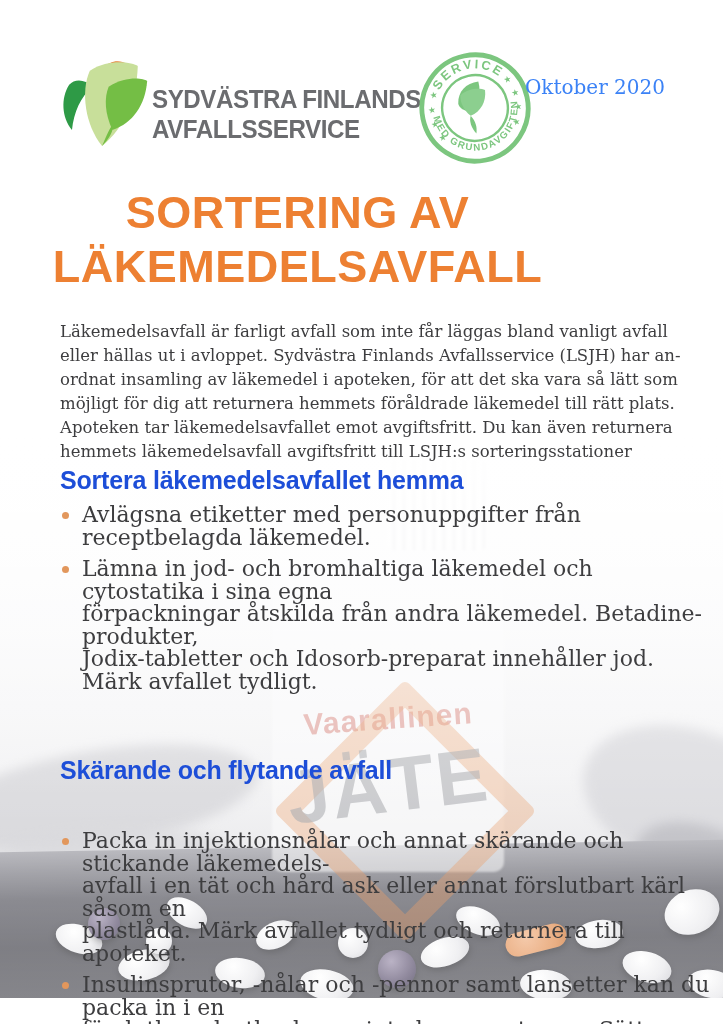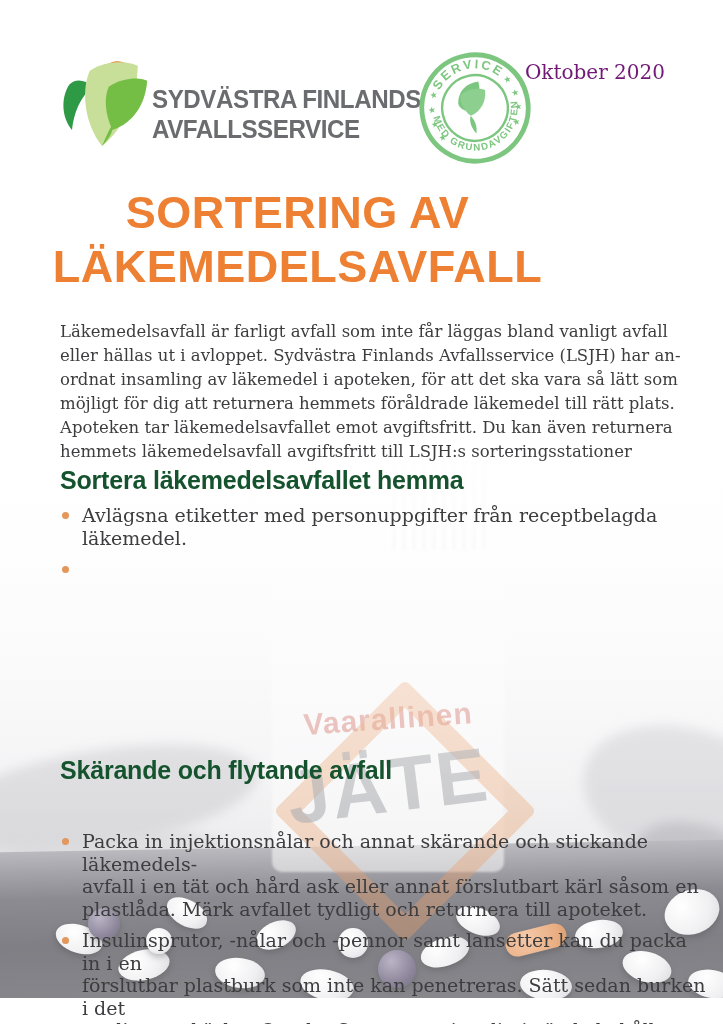--- a/index.html
+++ b/index.html
@@ -12,48 +12,48 @@
   .logo-mark{position:absolute;left:56px;top:54px;width:94px;height:102px;}
   .logo-text{
     position:absolute;left:152px;top:84px;
     font-family:"Liberation Sans",sans-serif;font-weight:700;
     font-size:26px;line-height:30px;color:#6b6c6f;
     letter-spacing:-0.5px;transform:scaleX(0.93);transform-origin:left top;
     white-space:pre-line;
   }
   .badge{position:absolute;left:417px;top:50px;width:116px;height:116px;transform:rotate(-12deg);}
   .date{
-    position:absolute;right:58px;top:60px;
-    font-size:20px;color:#701a75;
+    position:absolute;right:58px;top:75px;
+    font-size:20px;color:#3b82f6;
   }
   
   .title{
     position:absolute;left:0;top:186px;width:595px;text-align:center;
     font-family:"Liberation Sans",sans-serif;font-weight:700;
     font-size:45px;line-height:54px;color:#ed8032;letter-spacing:0.5px;
     white-space:pre-line;
   }
   
   .intro{
     position:absolute;left:60px;top:320px;width:648px;
     font-size:16.5px;line-height:24px;white-space:pre-line;
   }
   .sec-head{
     position:absolute;left:60px;width:640px;
     font-family:"Liberation Sans",sans-serif;font-weight:700;
-    font-size:25px;color:#14532d;letter-spacing:-0.2px;
+    font-size:25px;color:#1d4ed8;letter-spacing:-0.2px;
   }
   .sec-head.h1{top:466px;}
   .sec-head.h2{top:756px;}
   .blist{position:absolute;left:60px;width:650px;margin:0;padding:0;list-style:none;}
   .blist.l1{top:504px;}
   .blist.l2{top:830px;}
   .blist li{
     position:relative;margin:0 0 9px 0;padding:0 0 0 22px;
-    font-size:19px;line-height:22.5px;white-space:pre-line;
+    font-size:22px;line-height:22.5px;white-space:pre-line;
   }
   .blist li .dot{
     position:absolute;left:2px;top:8px;width:7px;height:7px;border-radius:50%;
     background:#e2975c;
   }
   
   .photo{position:absolute;left:0;top:430px;width:723px;height:568px;overflow:hidden;z-index:0;}
   .photo .base{position:absolute;inset:0;background:linear-gradient(180deg,#ffffff 0%,#f7f7f8 35%,#ededef 60%,#e2e2e5 75%);}
   .blob{position:absolute;border-radius:50%;filter:blur(6px);}
   .table-band{
@@ -194,21 +194,23 @@
     <div class="intro">Läkemedelsavfall är farligt avfall som inte får läggas bland vanligt avfall
 eller hällas ut i avloppet. Sydvästra Finlands Avfallsservice (LSJH) har an-
 ordnat insamling av läkemedel i apoteken, för att det ska vara så lätt som
 möjligt för dig att returnera hemmets föråldrade läkemedel till rätt plats.
 Apoteken tar läkemedelsavfallet emot avgiftsfritt. Du kan även returnera
 hemmets läkemedelsavfall avgiftsfritt till LSJH:s sorteringsstationer</div>
 
     <div class="sec-head h1">Sortera läkemedelsavfallet hemma</div>
     <ul class="blist l1">
       <li><span class="dot"></span><span>Avlägsna etiketter med personuppgifter från receptbelagda läkemedel.</span></li>
-      <li><span class="dot"></span></li>
+      <li><span class="dot"></span><span>Lämna in jod- och bromhaltiga läkemedel och cytostatika i sina egna
+förpackningar åtskilda från andra läkemedel. Betadine-produkter,
+Jodix-tabletter och Idosorb-preparat innehåller jod. Märk avfallet tydligt.</span></li>
     </ul>
 
     <div class="sec-head h2">Skärande och flytande avfall</div>
     <ul class="blist l2">
       <li><span class="dot"></span><span>Packa in injektionsnålar och annat skärande och stickande läkemedels-
 avfall i en tät och hård ask eller annat förslutbart kärl såsom en
 plastlåda. Märk avfallet tydligt och returnera till apoteket.</span></li>
       <li><span class="dot"></span><span>Insulinsprutor, -nålar och -pennor samt lansetter kan du packa in i en
 förslutbar plastburk som inte kan penetreras. Sätt sedan burken i det
 vanliga sopkärlet. Om det finns annat insulin i vätskebehållaren bör den

